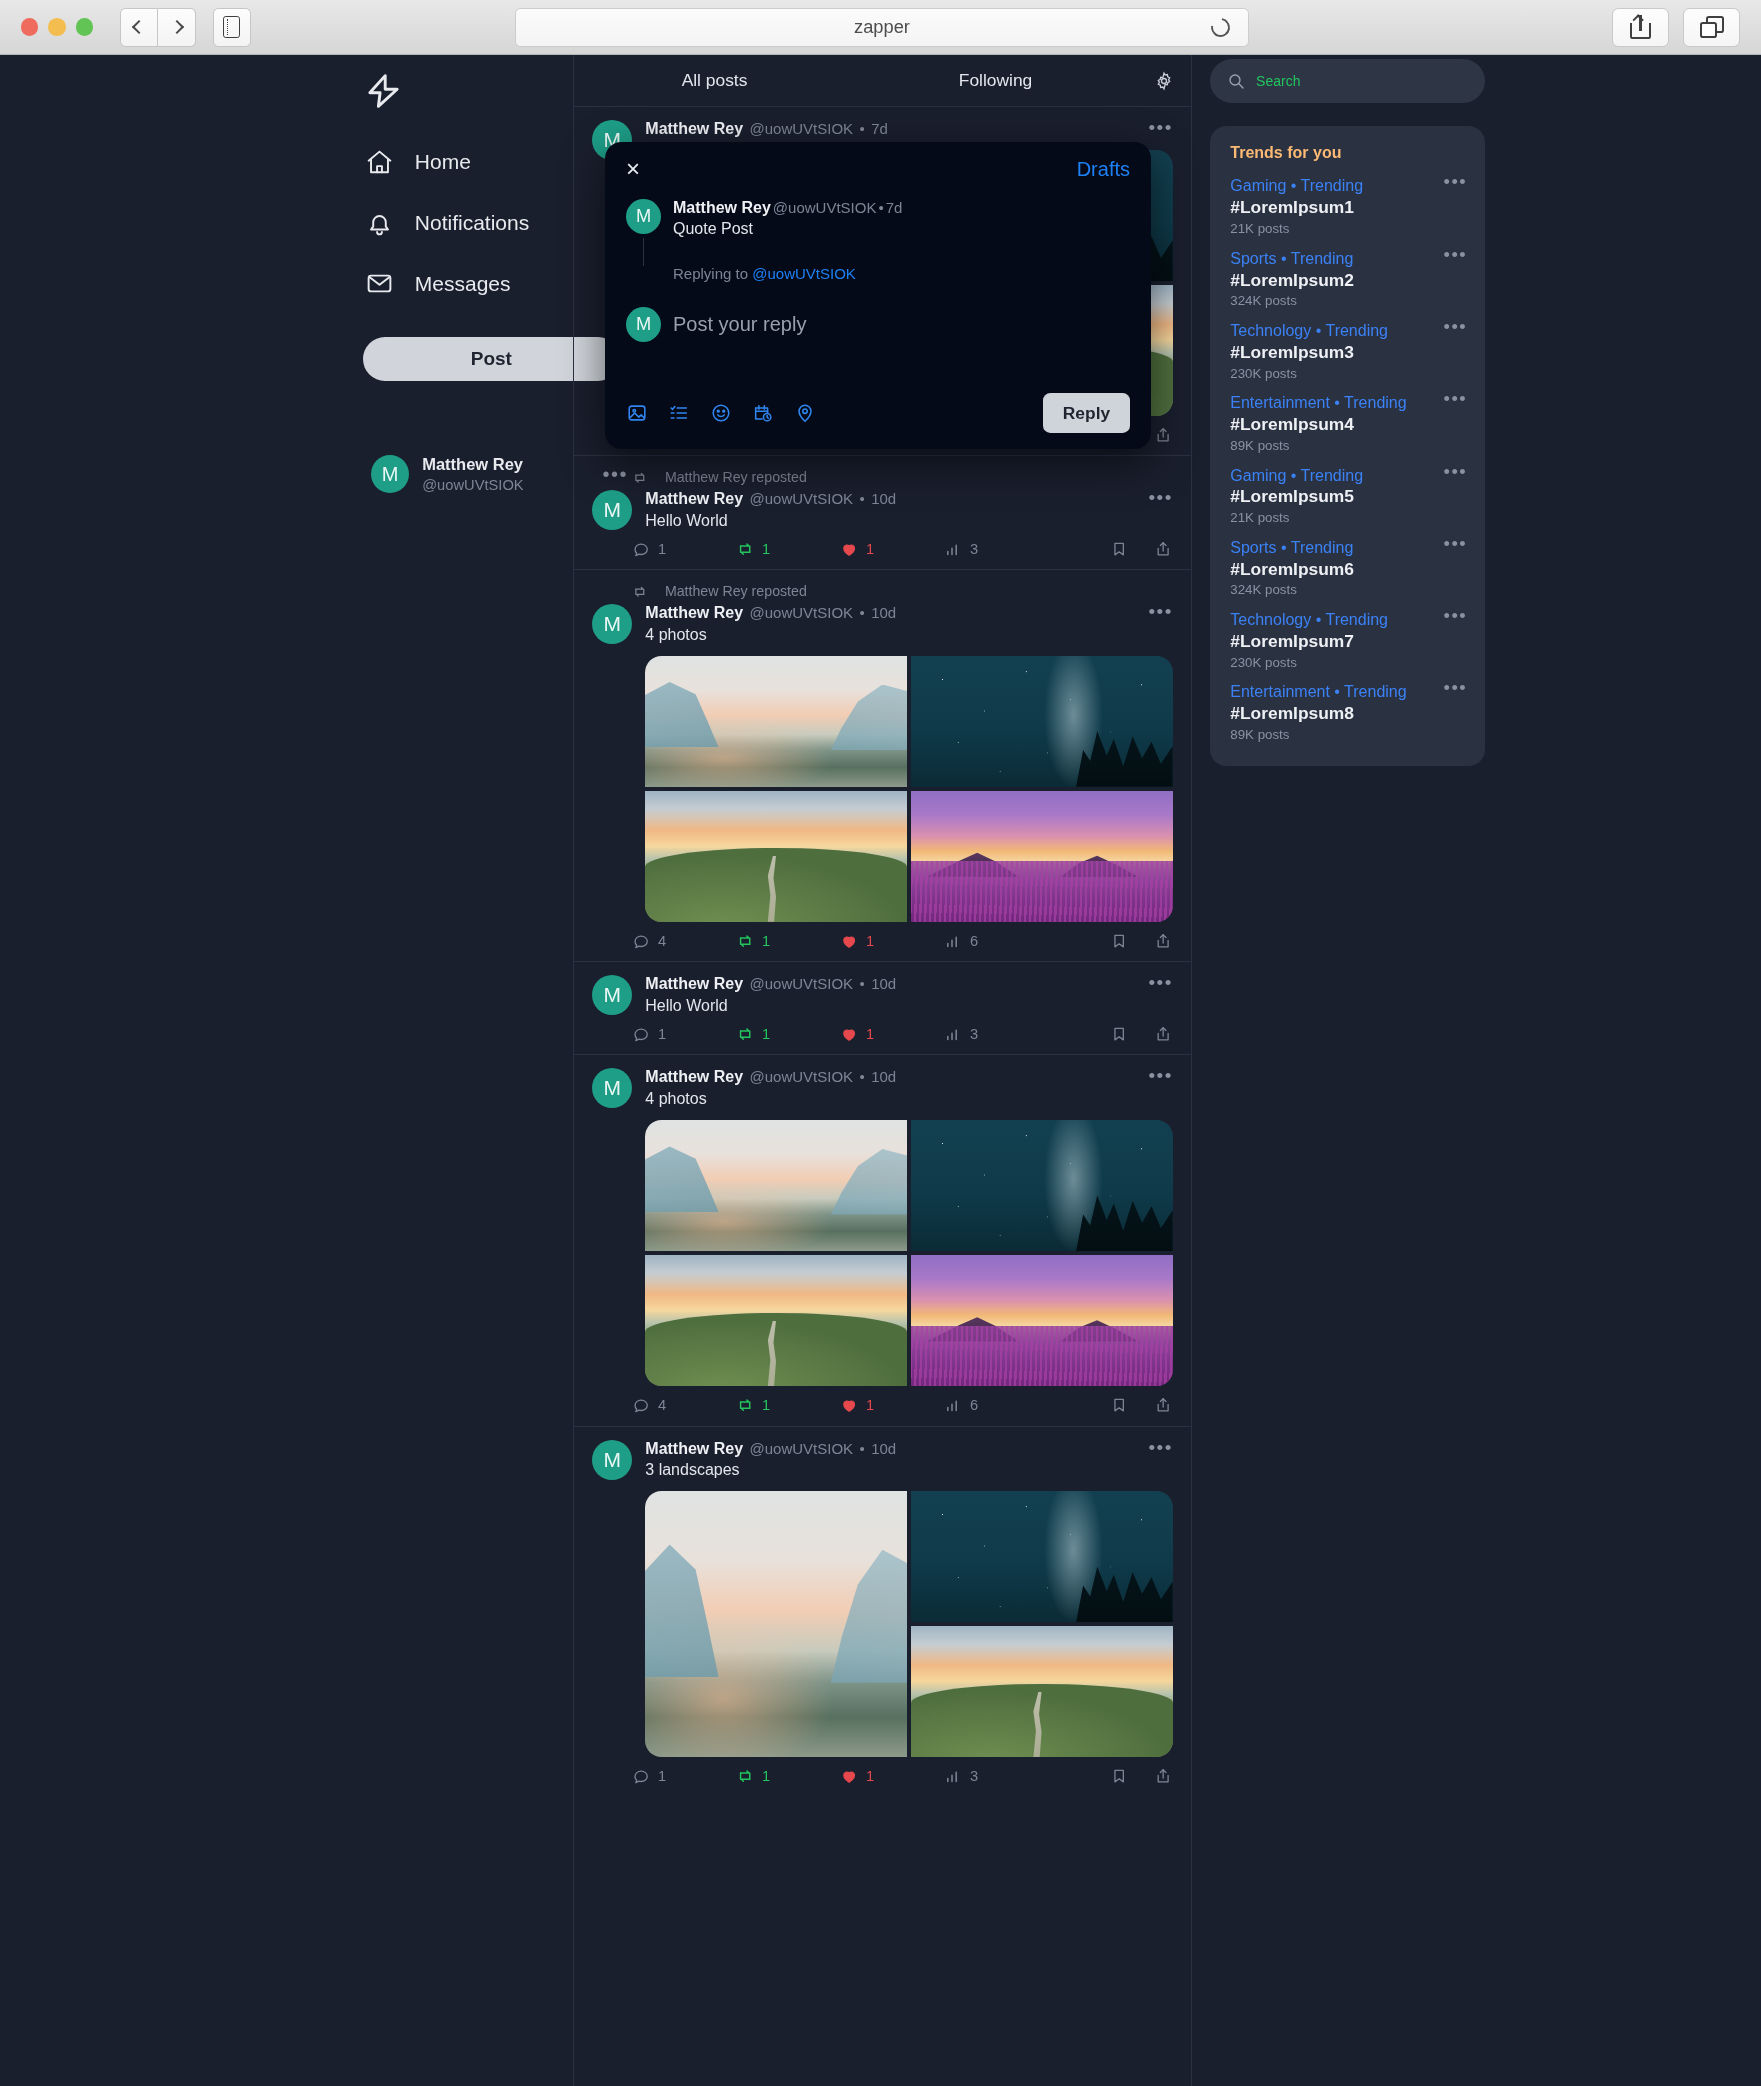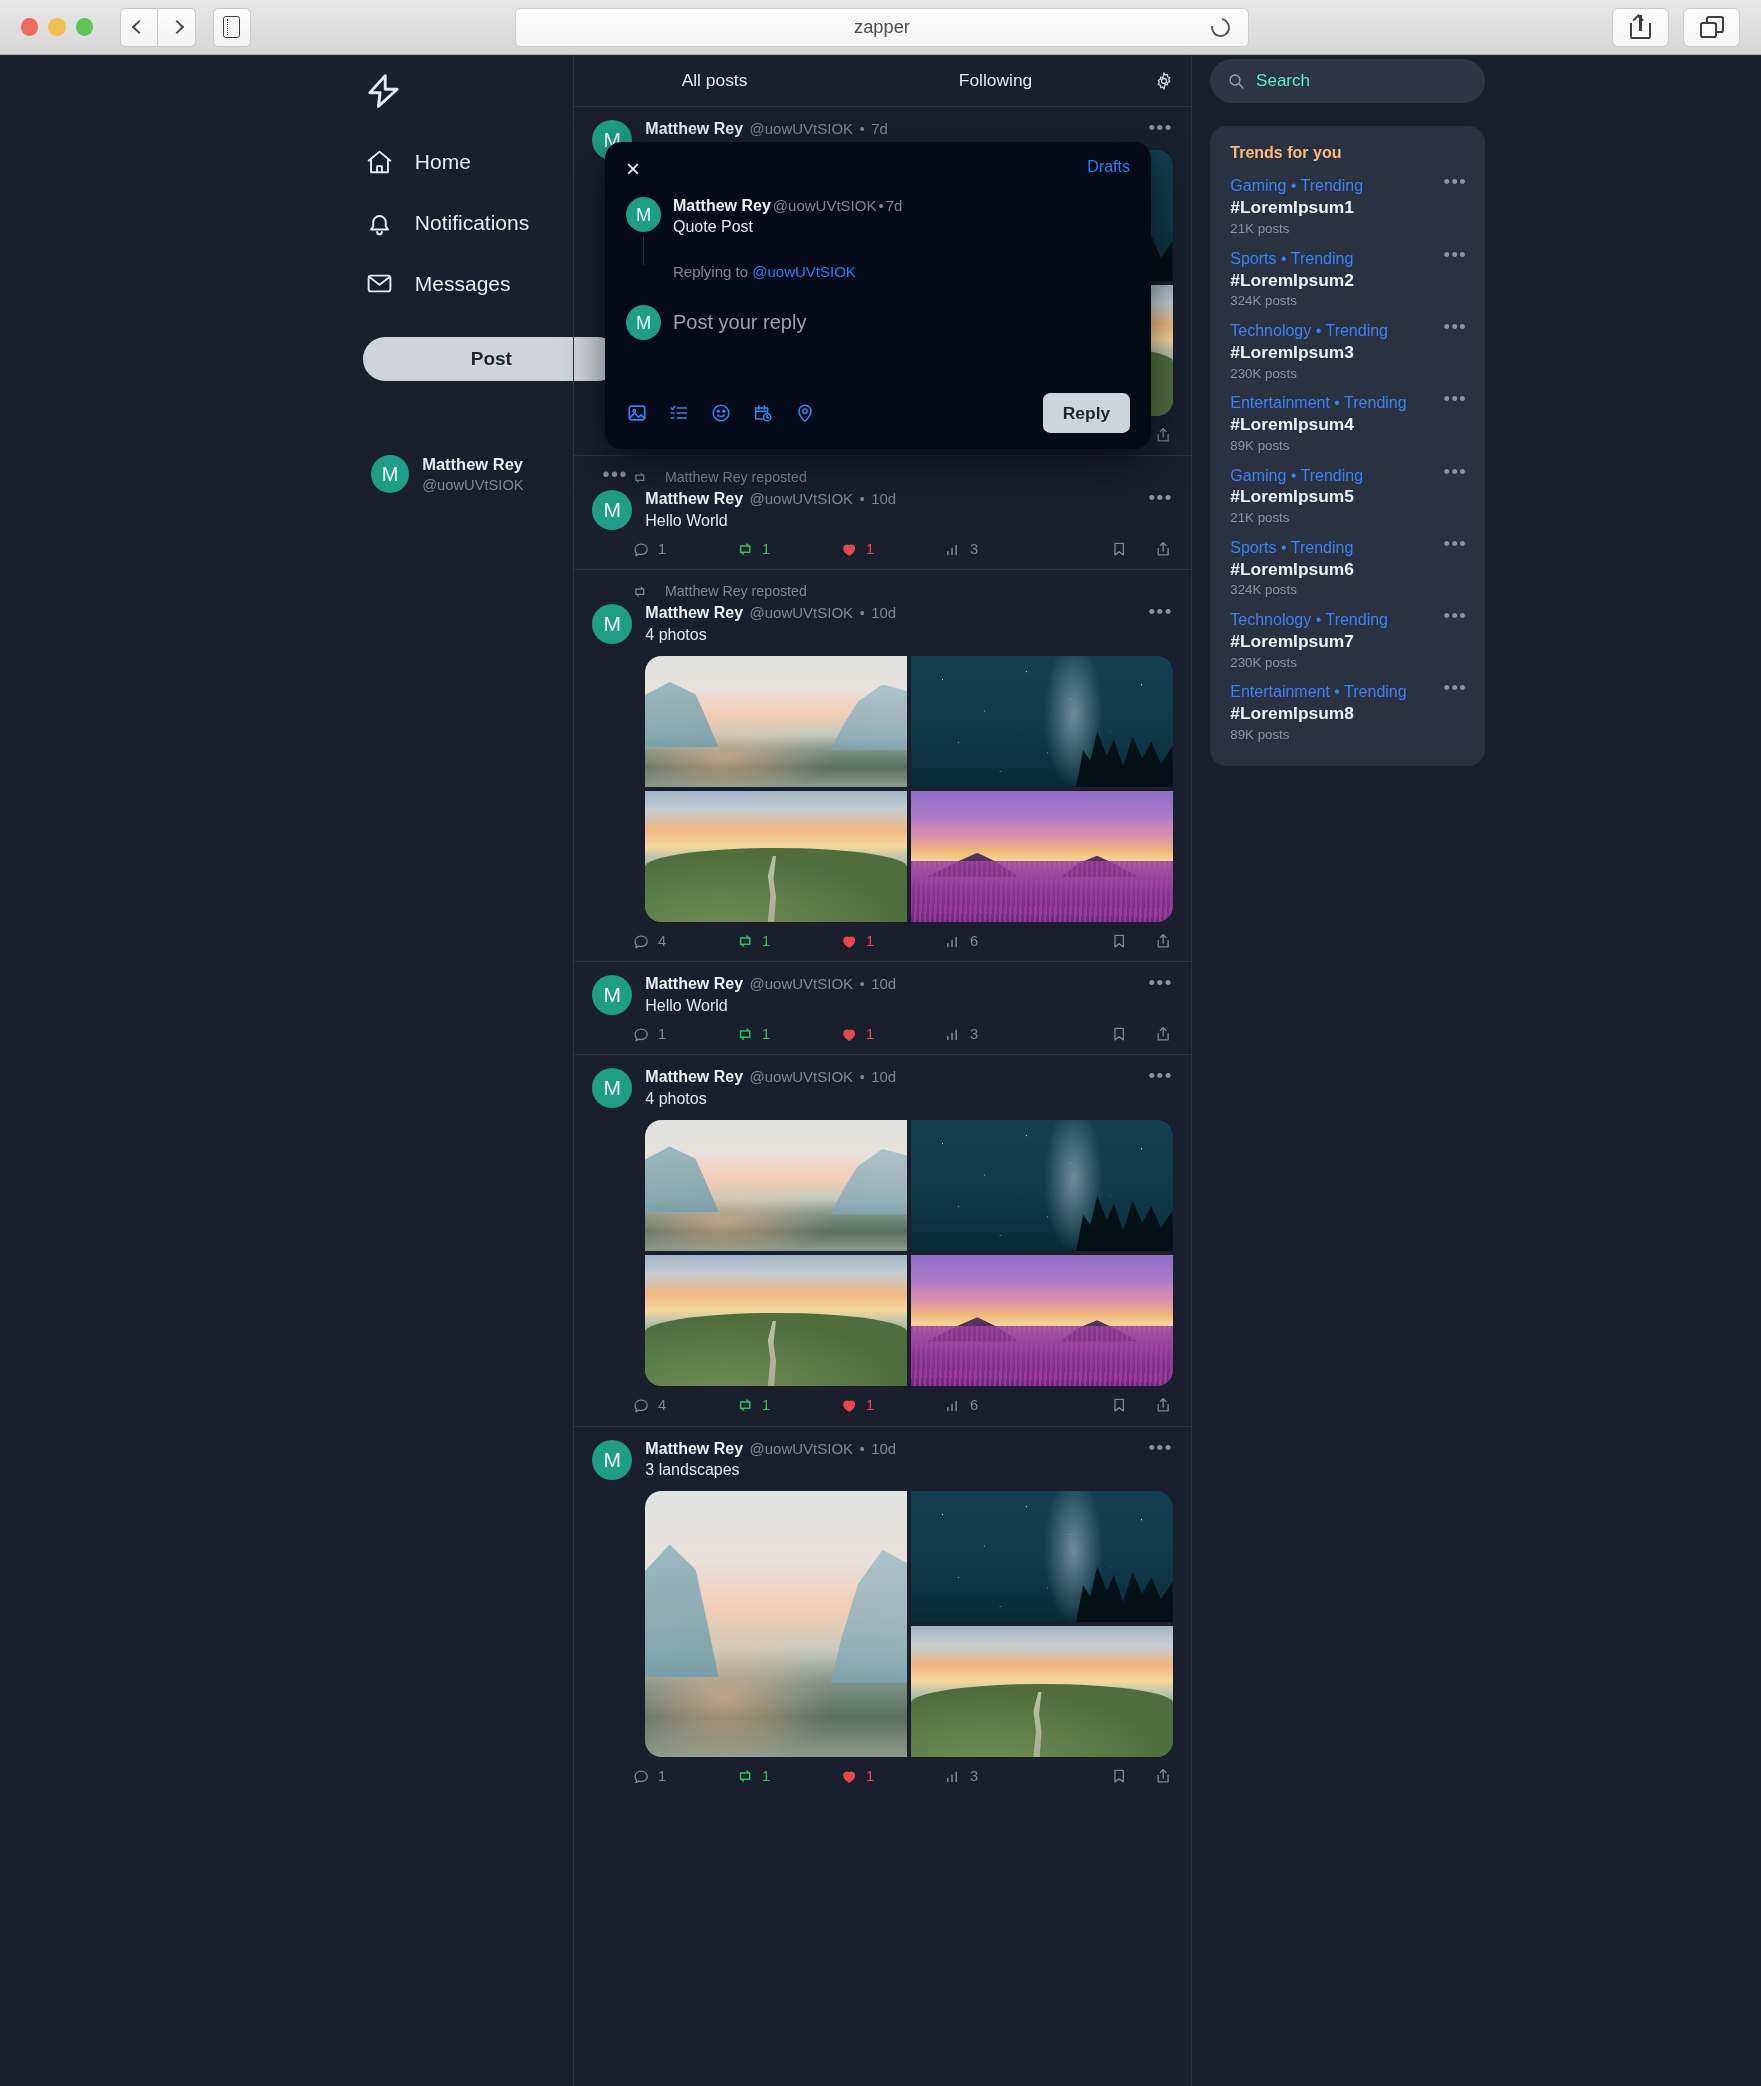--- a/index.html
+++ b/index.html
@@ -235,21 +235,21 @@
   .act-right { margin-left: auto; display: flex; gap: 26px; align-items: center; }
   .modal {
     position: absolute; left: 605px; top: 87px;
     width: 546px; height: 307px;
     background: #050a18; border-radius: 16.5px;
     box-shadow: 0 13.8px 41px rgba(0,0,0,.55);
     padding: 15.6px 21px; overflow: hidden;
   }
   .modal-top { display: flex; align-items: flex-start; justify-content: space-between; }
   .close-x { font-size: 24px; color: #e7eaf0; line-height: .9; cursor: pointer; font-weight: 300; }
-  .drafts { font-size: 16px; color: #1d80f5; cursor: pointer; }
+  .drafts { font-size: 20px; color: #1d80f5; cursor: pointer; }
   .modal-orig { display: flex; gap: 12px; margin-top: 18.3px; position: relative; }
   .thread-line {
     position: absolute; left: 16.5px; top: 39px; bottom: -28.4px; width: 1.4px; background: #2a3242;
   }
   .m-name { font-size: 16px; font-weight: 700; color: #eef0f4; }
   .m-meta { font-size: 15px; color: #7d8595; }
   .m-text { font-size: 16px; color: #e3e6ec; margin-top: 2.8px; }
   .replying { font-size: 15px; color: #7d8595; margin: 27px 0 0 47px; }
   .replying .mention { color: #1d80f5; }
   .compose { display: flex; gap: 12px; margin-top: 25px; align-items: center; }
@@ -266,21 +266,21 @@
     border: none; cursor: pointer; font-family: "Liberation Sans", sans-serif;
   }
 
   
   .right-rail { width: 330px; flex: none; padding: 3.7px 0 0 18.3px; }
   .search-box {
     width: 275px; height: 44px; border-radius: 458px;
     background: #2e3545; display: flex; align-items: center; gap: 11px;
     padding: 0 16.5px;
   }
-  .search-ph { font-size: 17px; color: #5eead4; }
+  .search-ph { font-size: 14px; color: #22c55e; }
   .trends-card {
     margin-top: 23px; width: 275px; border-radius: 16.5px;
     background: #2a3141; padding: 18.3px 0 20px 0;
   }
   .trends-title { font-size: 16px; font-weight: 700; color: #fdba74; padding: 0 20px 5.5px 20px; }
   .trend { padding: 10px 20px 3.7px 20px; position: relative; }
   .t-cat { font-size: 16px; color: #3b82f6; }
   .t-tag { font-size: 17.4px; font-weight: 700; color: #eef0f4; margin-top: 1.8px; }
   .t-count { font-size: 13.3px; color: #8a92a2; margin-top: 2.8px; }
   .t-dots { position: absolute; right: 18.3px; top: 10px; color: #8a92a2; font-size: 18.3px; letter-spacing: 1.4px; line-height: .6; }

